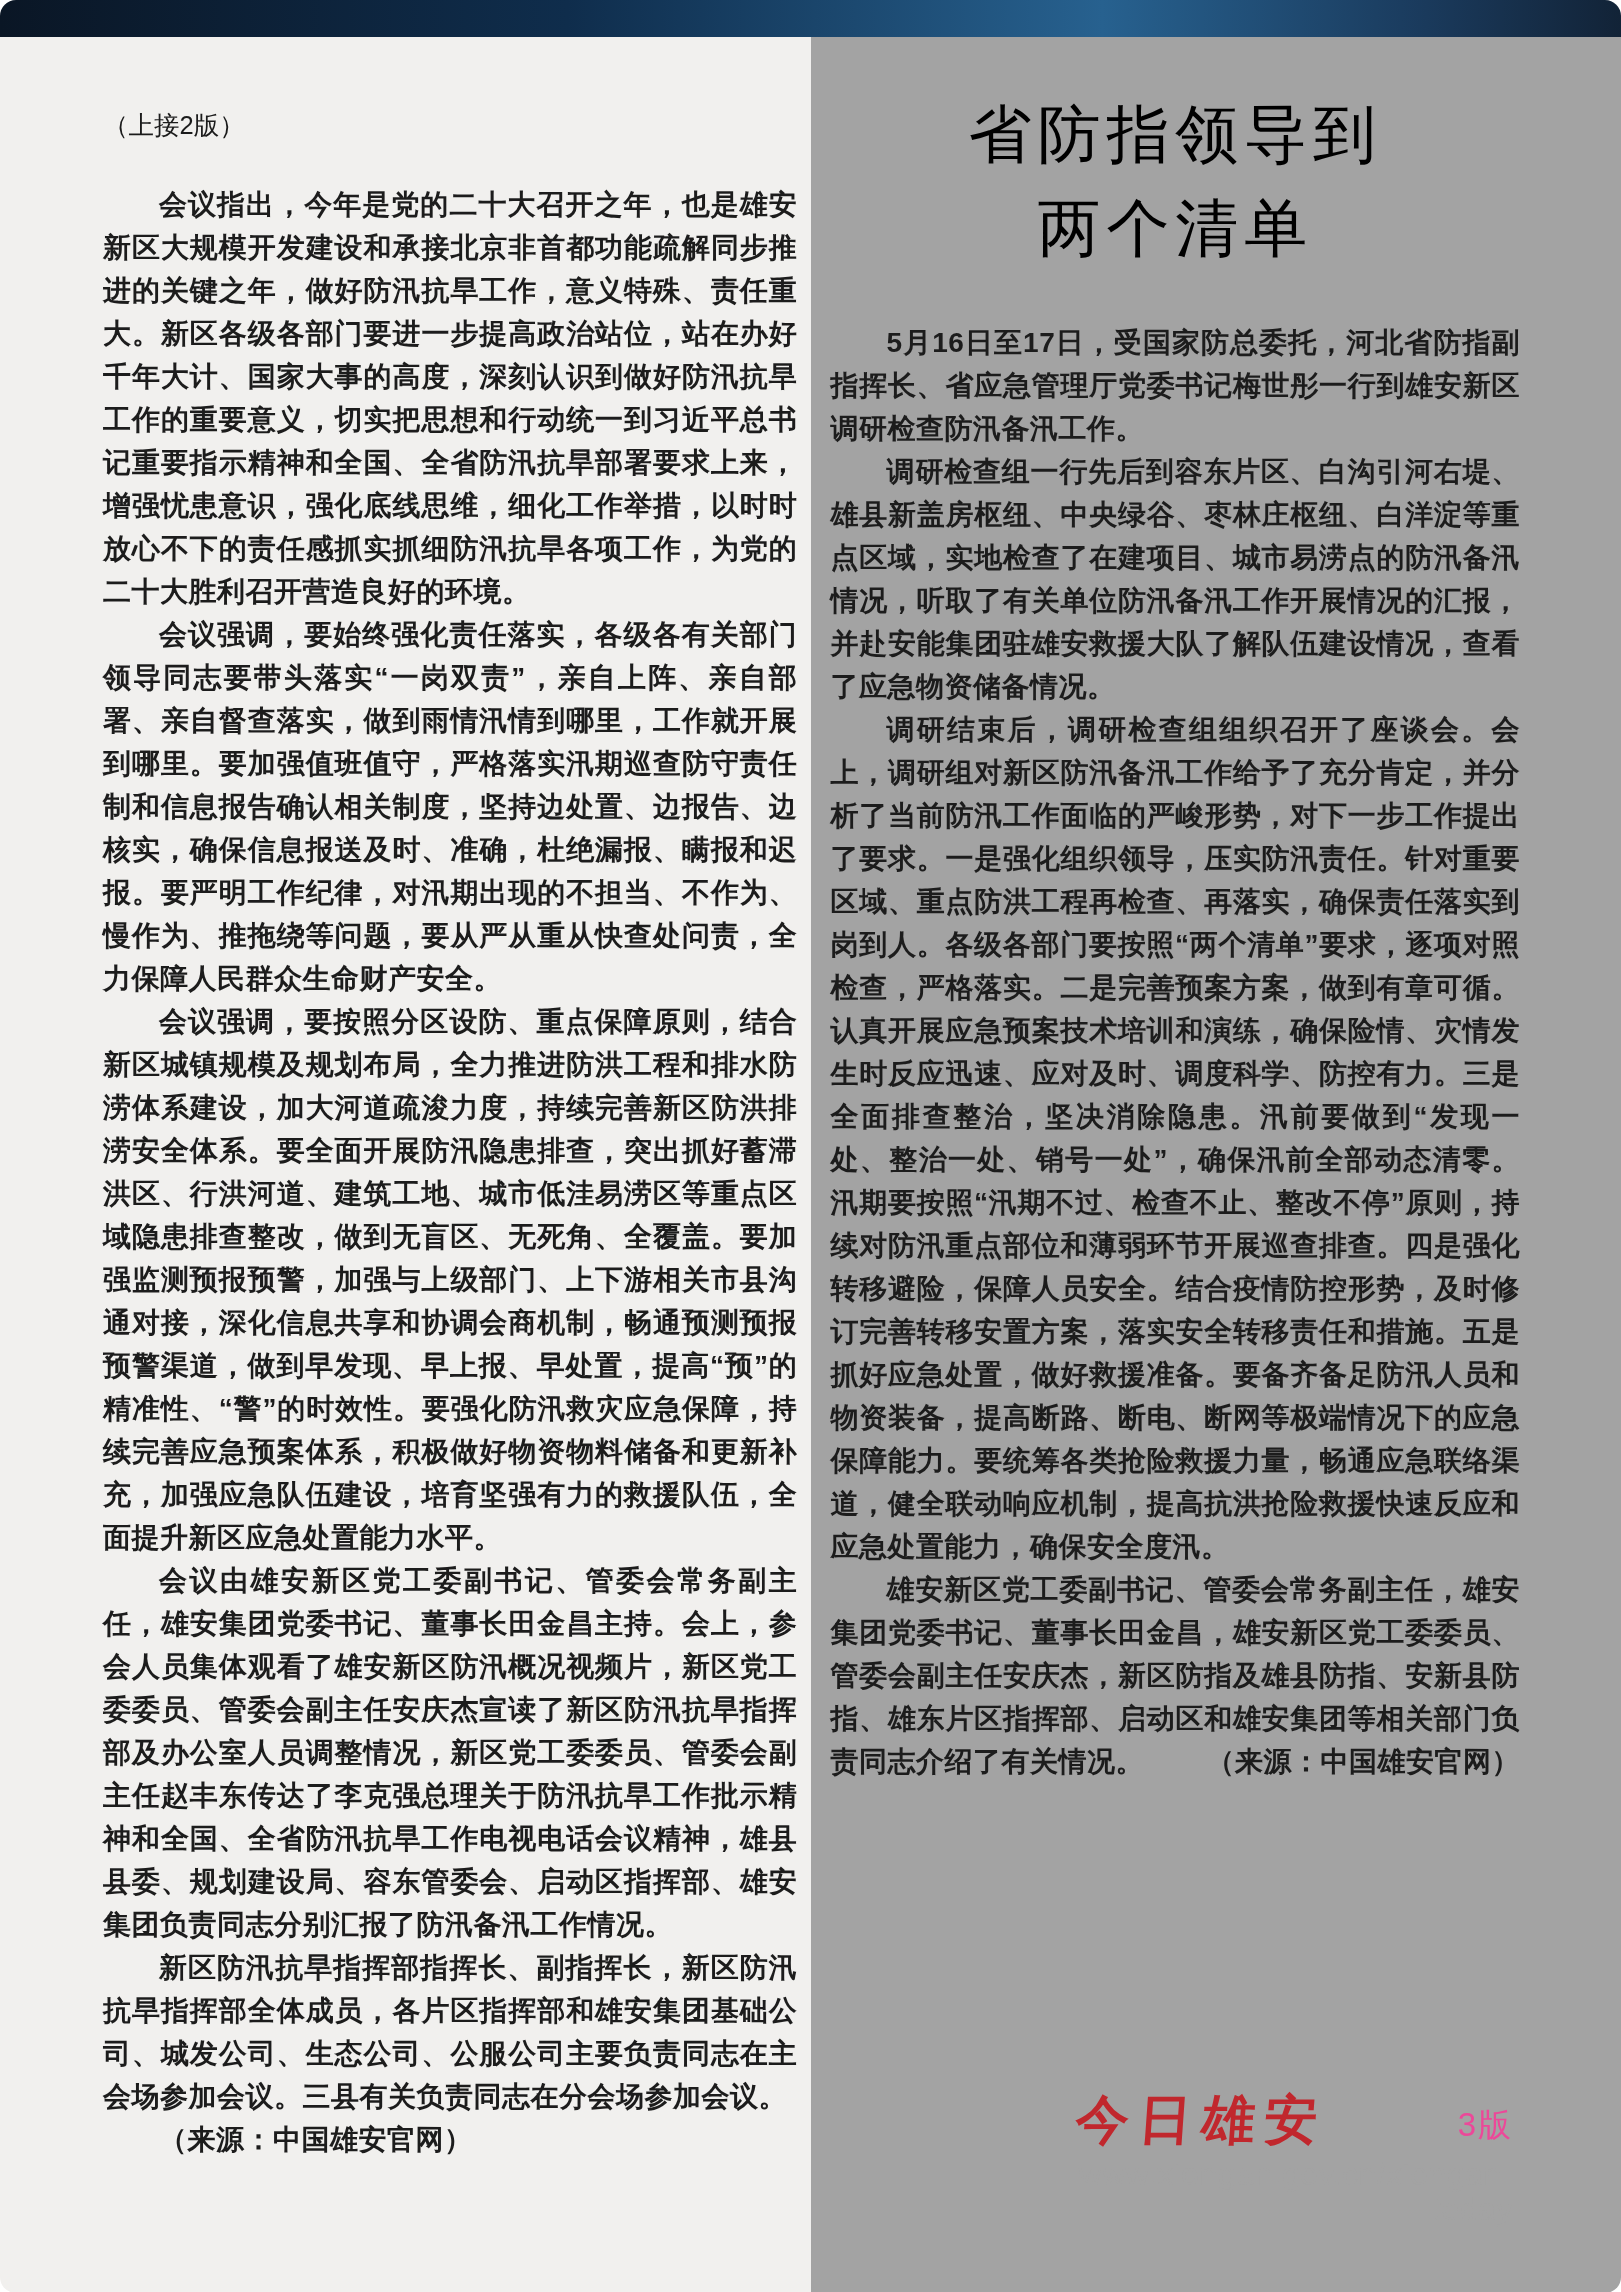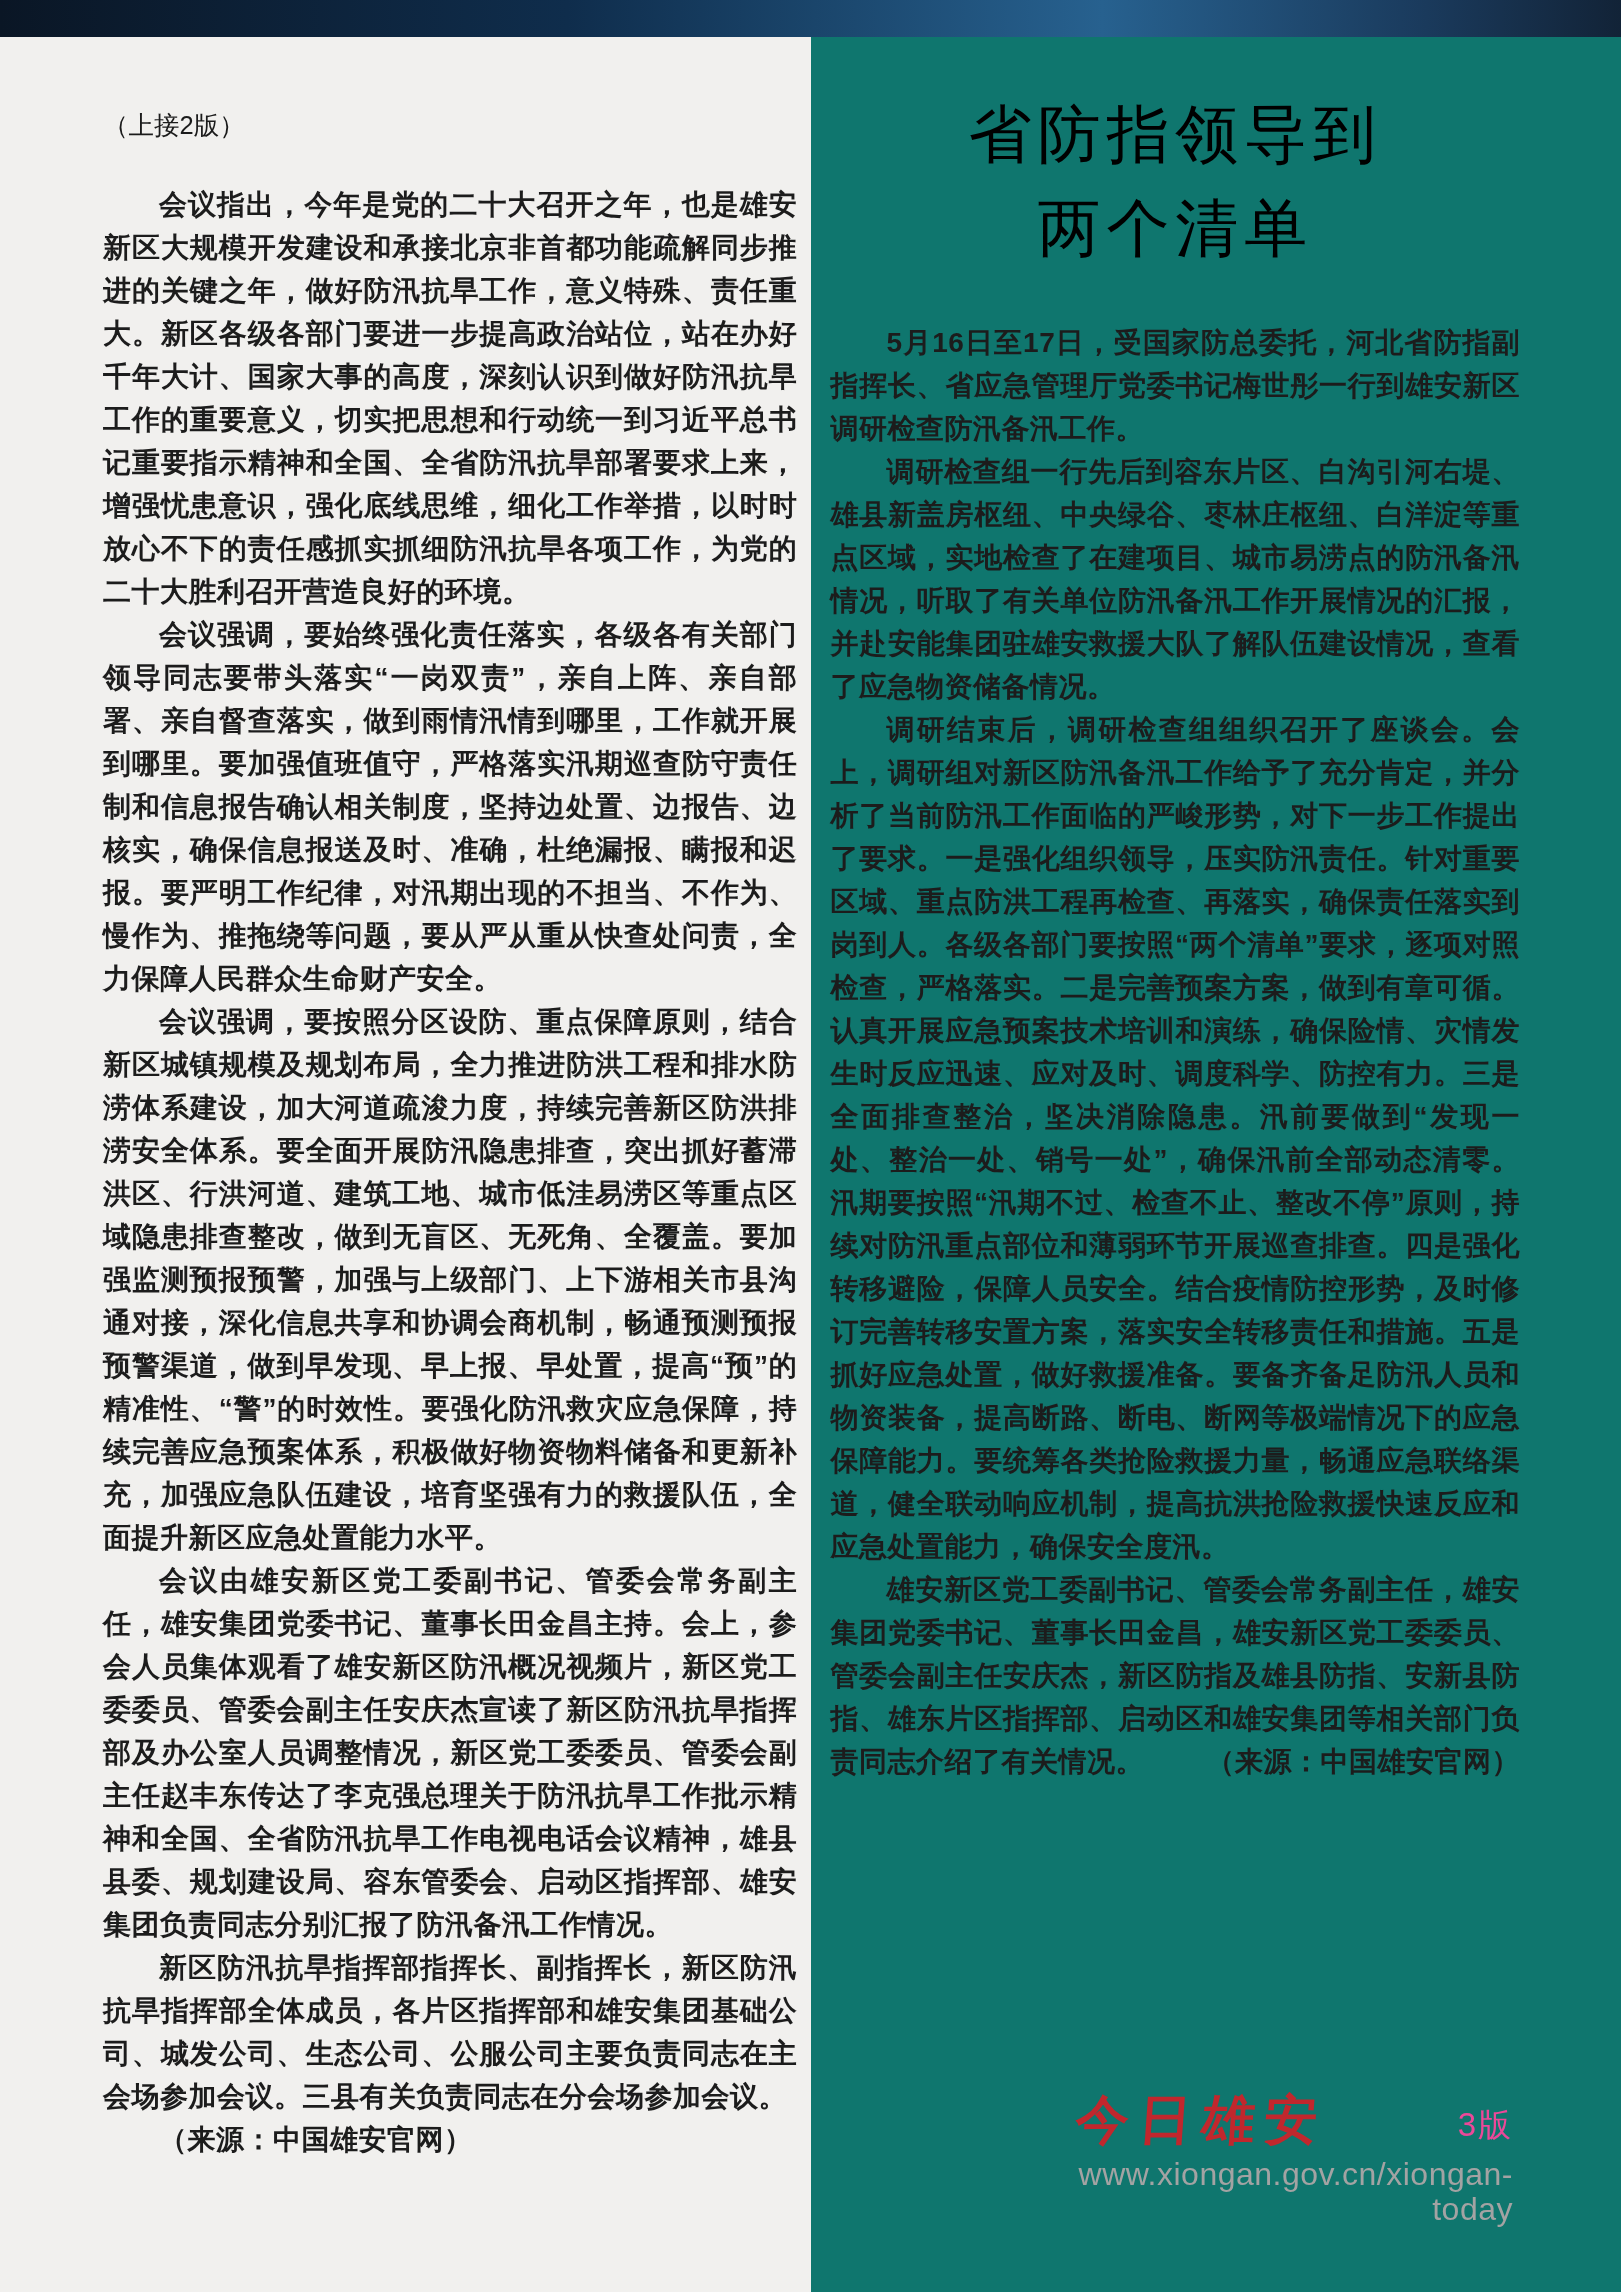--- a/index.html
+++ b/index.html
@@ -3,34 +3,35 @@
 <meta charset="utf-8">
 <style>
   html,body{margin:0;padding:0;background:#ffffff;}
   .page{
     position:relative;
     width:1621px;height:2293px;
     background:#ffffff;
     overflow:hidden;
     font-family:"Liberation Sans", sans-serif;
     color:#1b1b1b;
+    border-radius:16px;
   }
   .topbar{
     position:absolute;top:0;left:0;width:1621px;height:37px;
     background:linear-gradient(to right,#0a1625 0%,#0f2d4c 35%,#27618f 68%,#1a3a5c 88%,#122337 100%);
   }
   .left-col{
     position:absolute;top:37px;left:0;width:811px;bottom:0;
     background:#f1f0ee;
     box-sizing:border-box;
     padding:74px 13.7px 0 103px;
   }
   .right-col{
     position:absolute;top:37px;left:811px;width:811px;bottom:0;
-    background:#0f766e;
+    background:#a3a3a3;
     box-sizing:border-box;
     padding:0 102px 0 19.6px;
   }
   .continued{
     font-size:25.5px;line-height:29px;color:#1b1b1b;
     margin:0 0 43px 0;
   }
   .body-text p{
     margin:0;
     font-size:28px;

